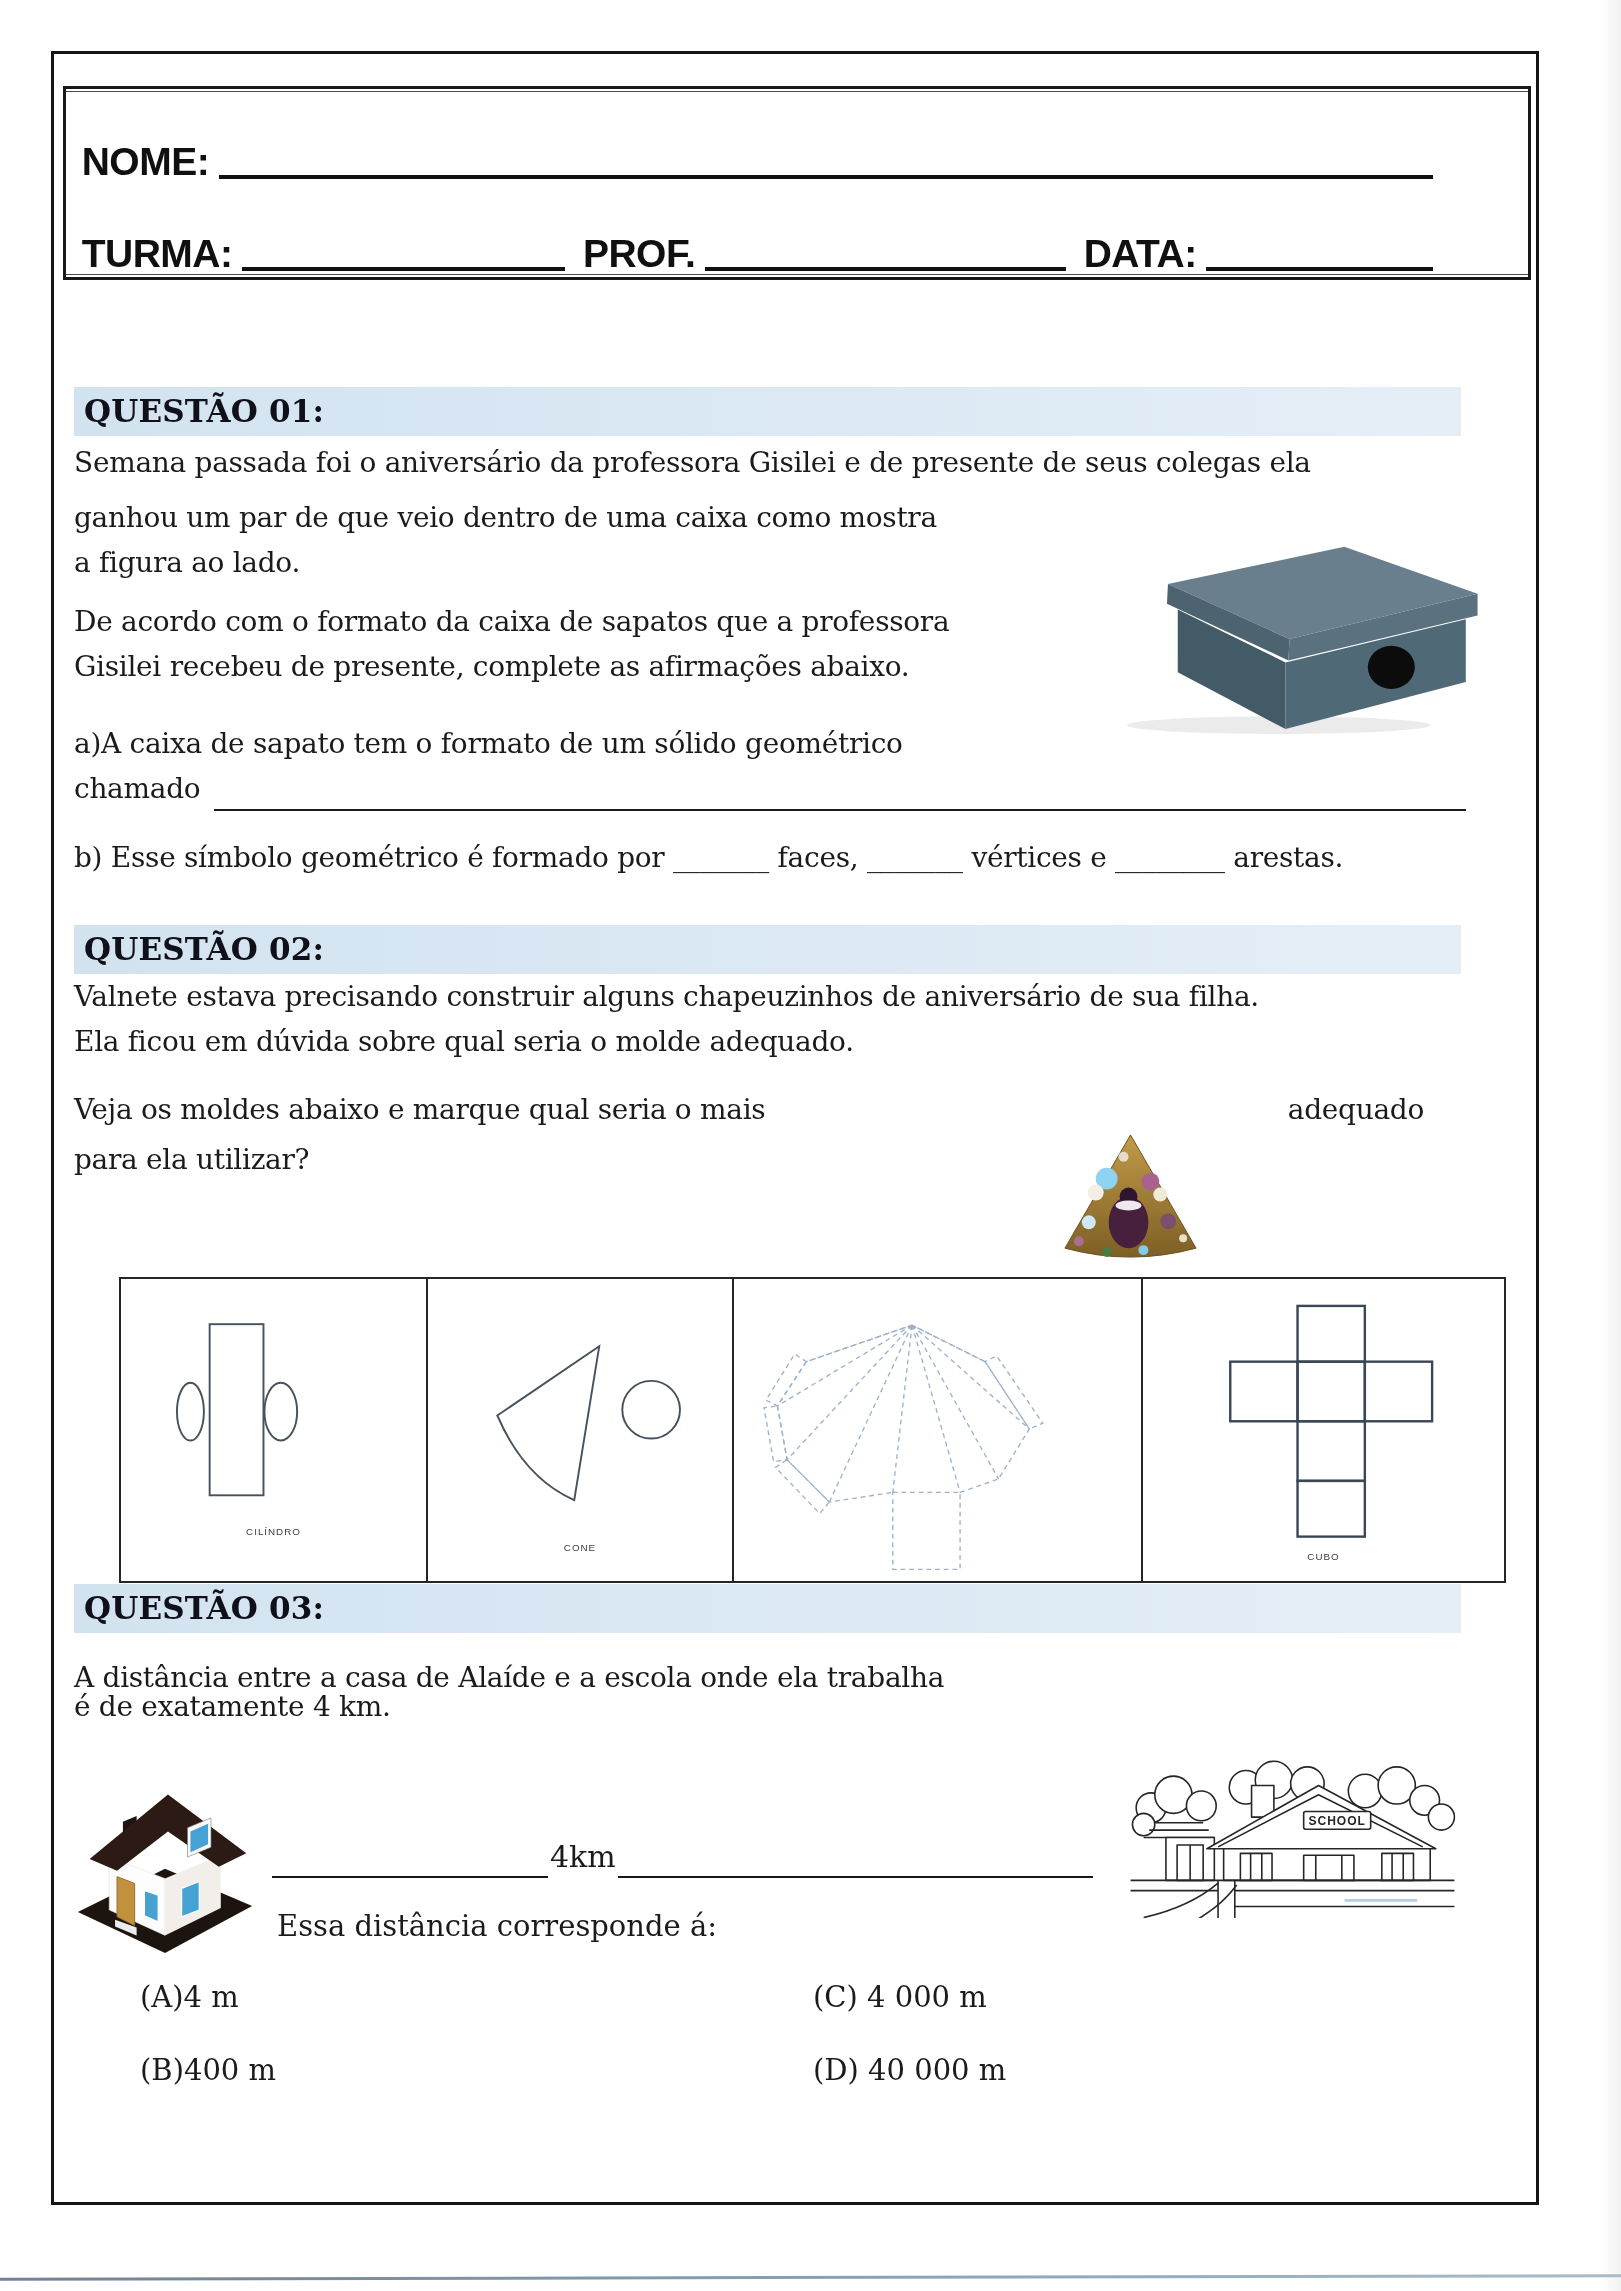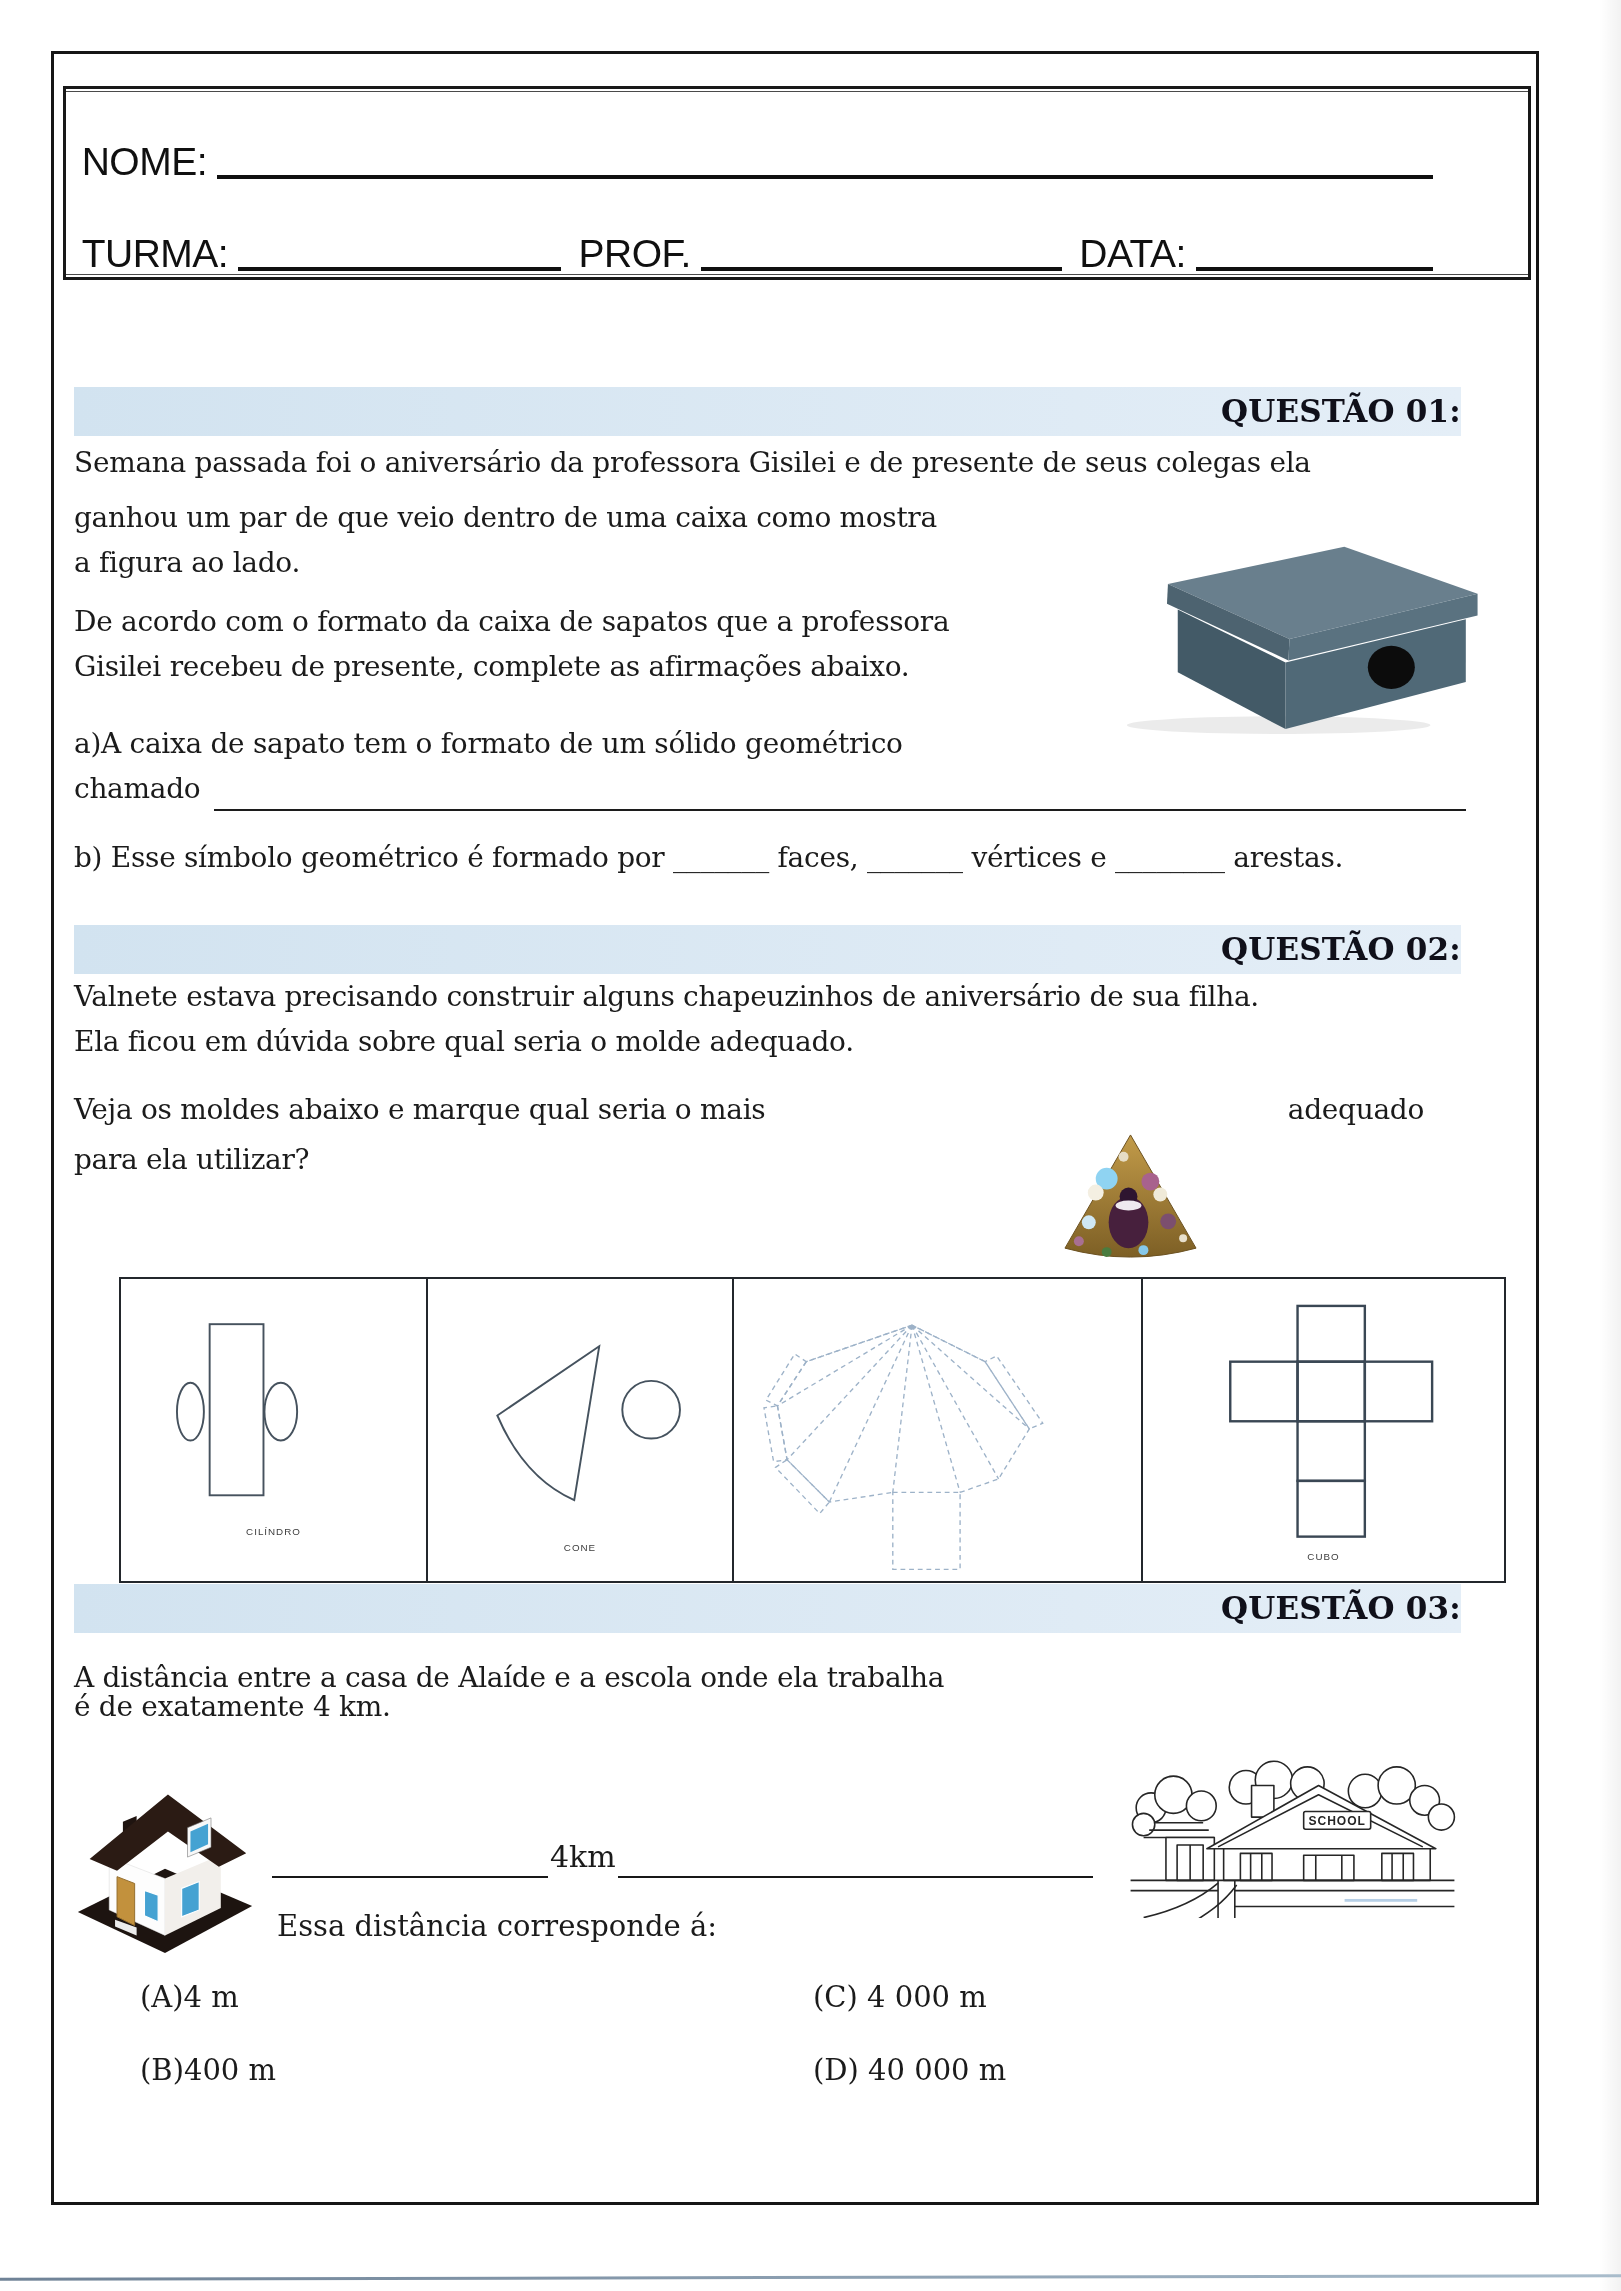--- a/index.html
+++ b/index.html
@@ -10,33 +10,33 @@
   .scan-bottom-line{position:absolute;left:0;top:2276px;width:1621px;height:2.9px;
              background:linear-gradient(90deg,#6f8296,#a9bccb);transform:rotate(-0.12deg);}
   .outer-border{position:absolute;left:51px;top:51px;width:1482px;height:2148px;
                 border:3.9px solid #151515;background:#fff;}
   
   .header-box{position:absolute;left:63px;top:86px;width:1462px;height:188px;
               border:3.9px solid #181818;}
   .header-box::after{content:'';position:absolute;left:0;right:0;top:2px;bottom:2px;
               border-top:1px solid #4a4a4a;border-bottom:1px solid #4a4a4a;pointer-events:none;}
   .hrow{position:absolute;left:15.7px;width:1351px;display:flex;align-items:flex-end;
-        font-family:"Liberation Sans", sans-serif;font-weight:normal;font-size:39px;line-height:47px;
+        font-family:"Liberation Sans", sans-serif;font-weight:bold;font-size:39px;line-height:47px;
         letter-spacing:-0.5px;color:#101010;}
   .hrow1{top:49px;}
   .hrow2{top:141px;}
   .hline{border-bottom:4.9px solid #101010;margin:0 0 5.9px 9.8px;}
   .hline.grow{flex:1;}
   .hlabel{white-space:nowrap;}
   .hlabel.mid{margin-left:17.6px;}
   
   .qbar{position:absolute;left:74px;width:1387px;height:49px;
         background:linear-gradient(90deg,#d2e3f0,#e4eef7);
-        font-weight:bold;font-size:31px;line-height:49px;padding-left:4px;box-sizing:border-box;
-        color:#10101a;letter-spacing:0.2px;text-align:right;}
+        font-weight:bold;font-size:31px;line-height:49px;padding-left:10px;box-sizing:border-box;
+        color:#10101a;letter-spacing:0.2px;}
   #q1bar{top:387px;} #q2bar{top:925px;} #q3bar{top:1584px;}
   
   .tline{position:absolute;left:74px;white-space:nowrap;font-size:28px;line-height:45px;
          letter-spacing:-0.3px;color:#1b1b1b;}
   .blank-row{position:absolute;left:74px;width:1392px;display:flex;align-items:flex-end;
              font-size:28px;line-height:45px;letter-spacing:-0.3px;}
   .blank-fill{flex:1;margin-left:13.7px;border-bottom:2.9px solid #1c1c1c;height:35px;}
   .q2row{position:absolute;left:74px;width:1387px;display:flex;justify-content:space-between;
          font-size:28px;line-height:45px;letter-spacing:-0.3px;box-sizing:border-box;padding-right:37px;}
   

